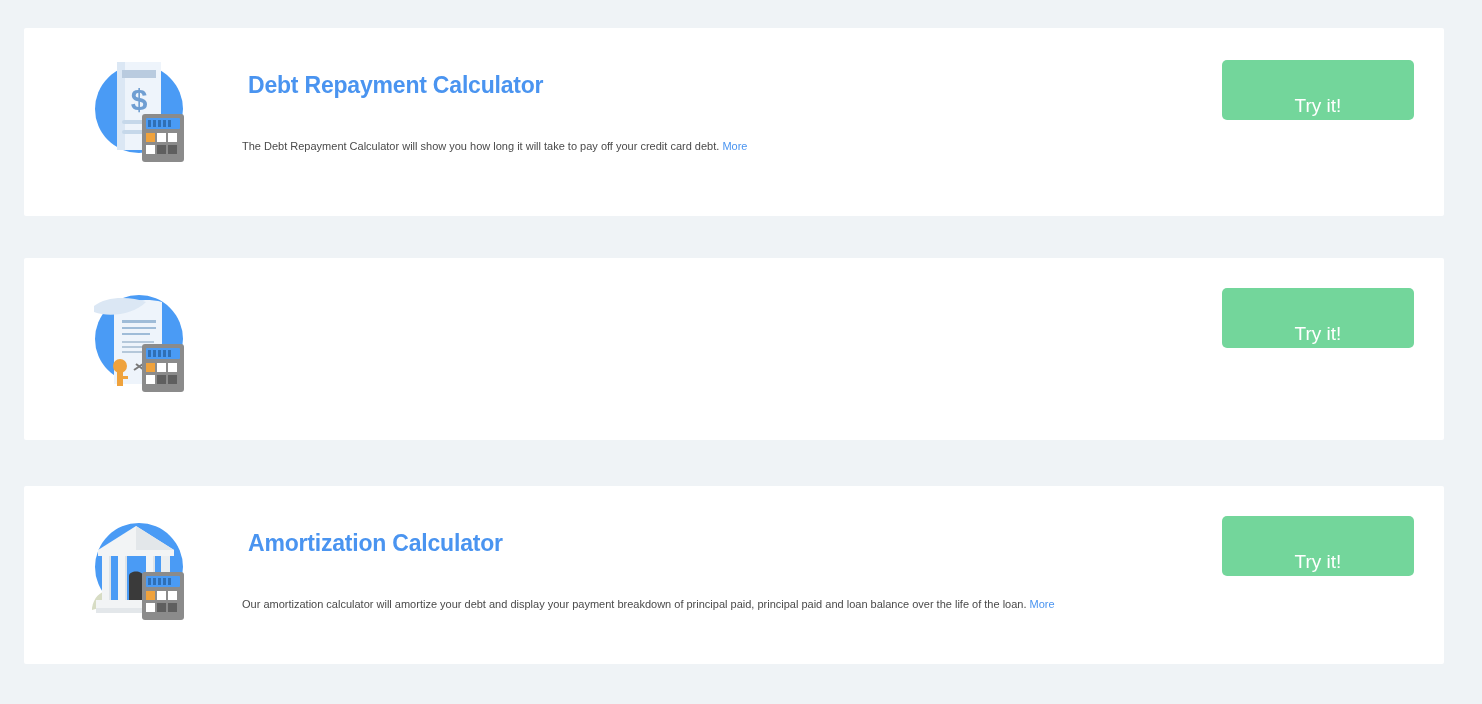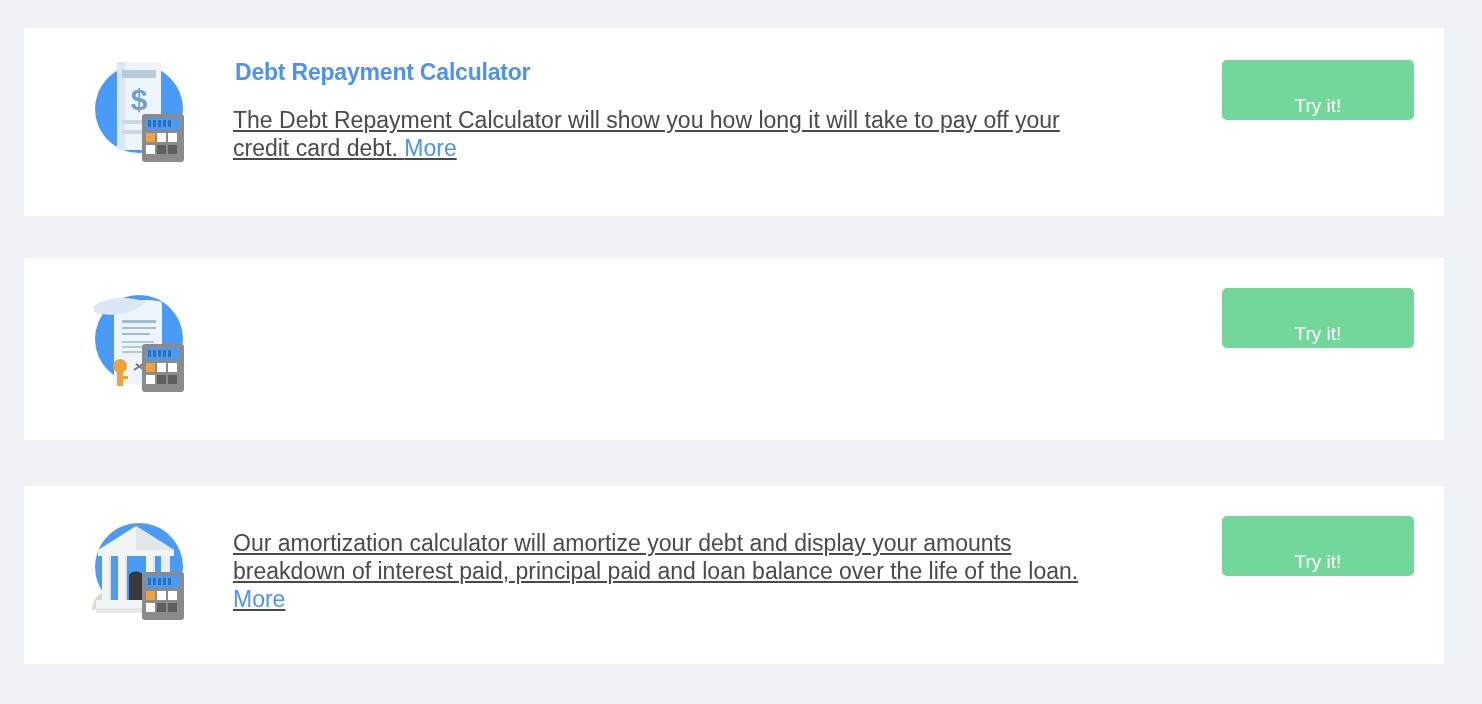--- a/index.html
+++ b/index.html
@@ -47,36 +47,35 @@
   .icon-wrap svg { display: block; }
 
   
   .text-block {
     position: absolute;
     left: 206px;
     top: 26px;
     width: 900px;
   }
   .card-title {
-    margin: 5px;
+    margin: 18px;
     font-family: "Liberation Sans", sans-serif;
     font-size: 23px;
     font-weight: bold;
     letter-spacing: -0.2px;
     color: #4a94f0;
     line-height: 1.2;
   }
   .card-desc {
-    margin: 3px;
+    margin: 12px;
     padding-top: 14px;
-    font-size: 23px;
+    font-size: 11px;
     line-height: 28px;
     color: #4a4a4a;
     max-width: 880px;
-    text-decoration: underline;
   }
   .more-link {
     color: #4a94f0;
     text-decoration: none;
     cursor: pointer;
   }
 
   
   .try-btn {
     position: absolute;
@@ -211,20 +210,21 @@
           <rect x="62" y="79" width="9" height="9" fill="#efa23c"></rect>
           <rect x="73" y="79" width="9" height="9" fill="#ffffff"></rect>
           <rect x="84" y="79" width="9" height="9" fill="#ffffff"></rect>
           <rect x="62" y="91" width="9" height="9" fill="#ffffff"></rect>
           <rect x="73" y="91" width="9" height="9" fill="#5f5f5f"></rect>
           <rect x="84" y="91" width="9" height="9" fill="#5f5f5f"></rect>
         </svg>
       </div>
 
       <div class="text-block">
-        <p class="card-desc"><span>Our amortization calculator will amortize your debt and display your amounts breakdown of interest paid, principal paid and loan balance over the life of the loan.</span> <a class="more-link" href="#">More</a></p>
+        <h2 class="card-title">Amortization Calculator</h2>
+        <p class="card-desc"><span>Our amortization calculator will amortize your debt and display your payment breakdown of principal paid, principal paid and loan balance over the life of the loan.</span> <a class="more-link" href="#">More</a></p>
       </div>
 
       <button class="try-btn" id="try-2">Try it!</button>
     </div>
   </div>
 
 </div>
 
 </body></html>

